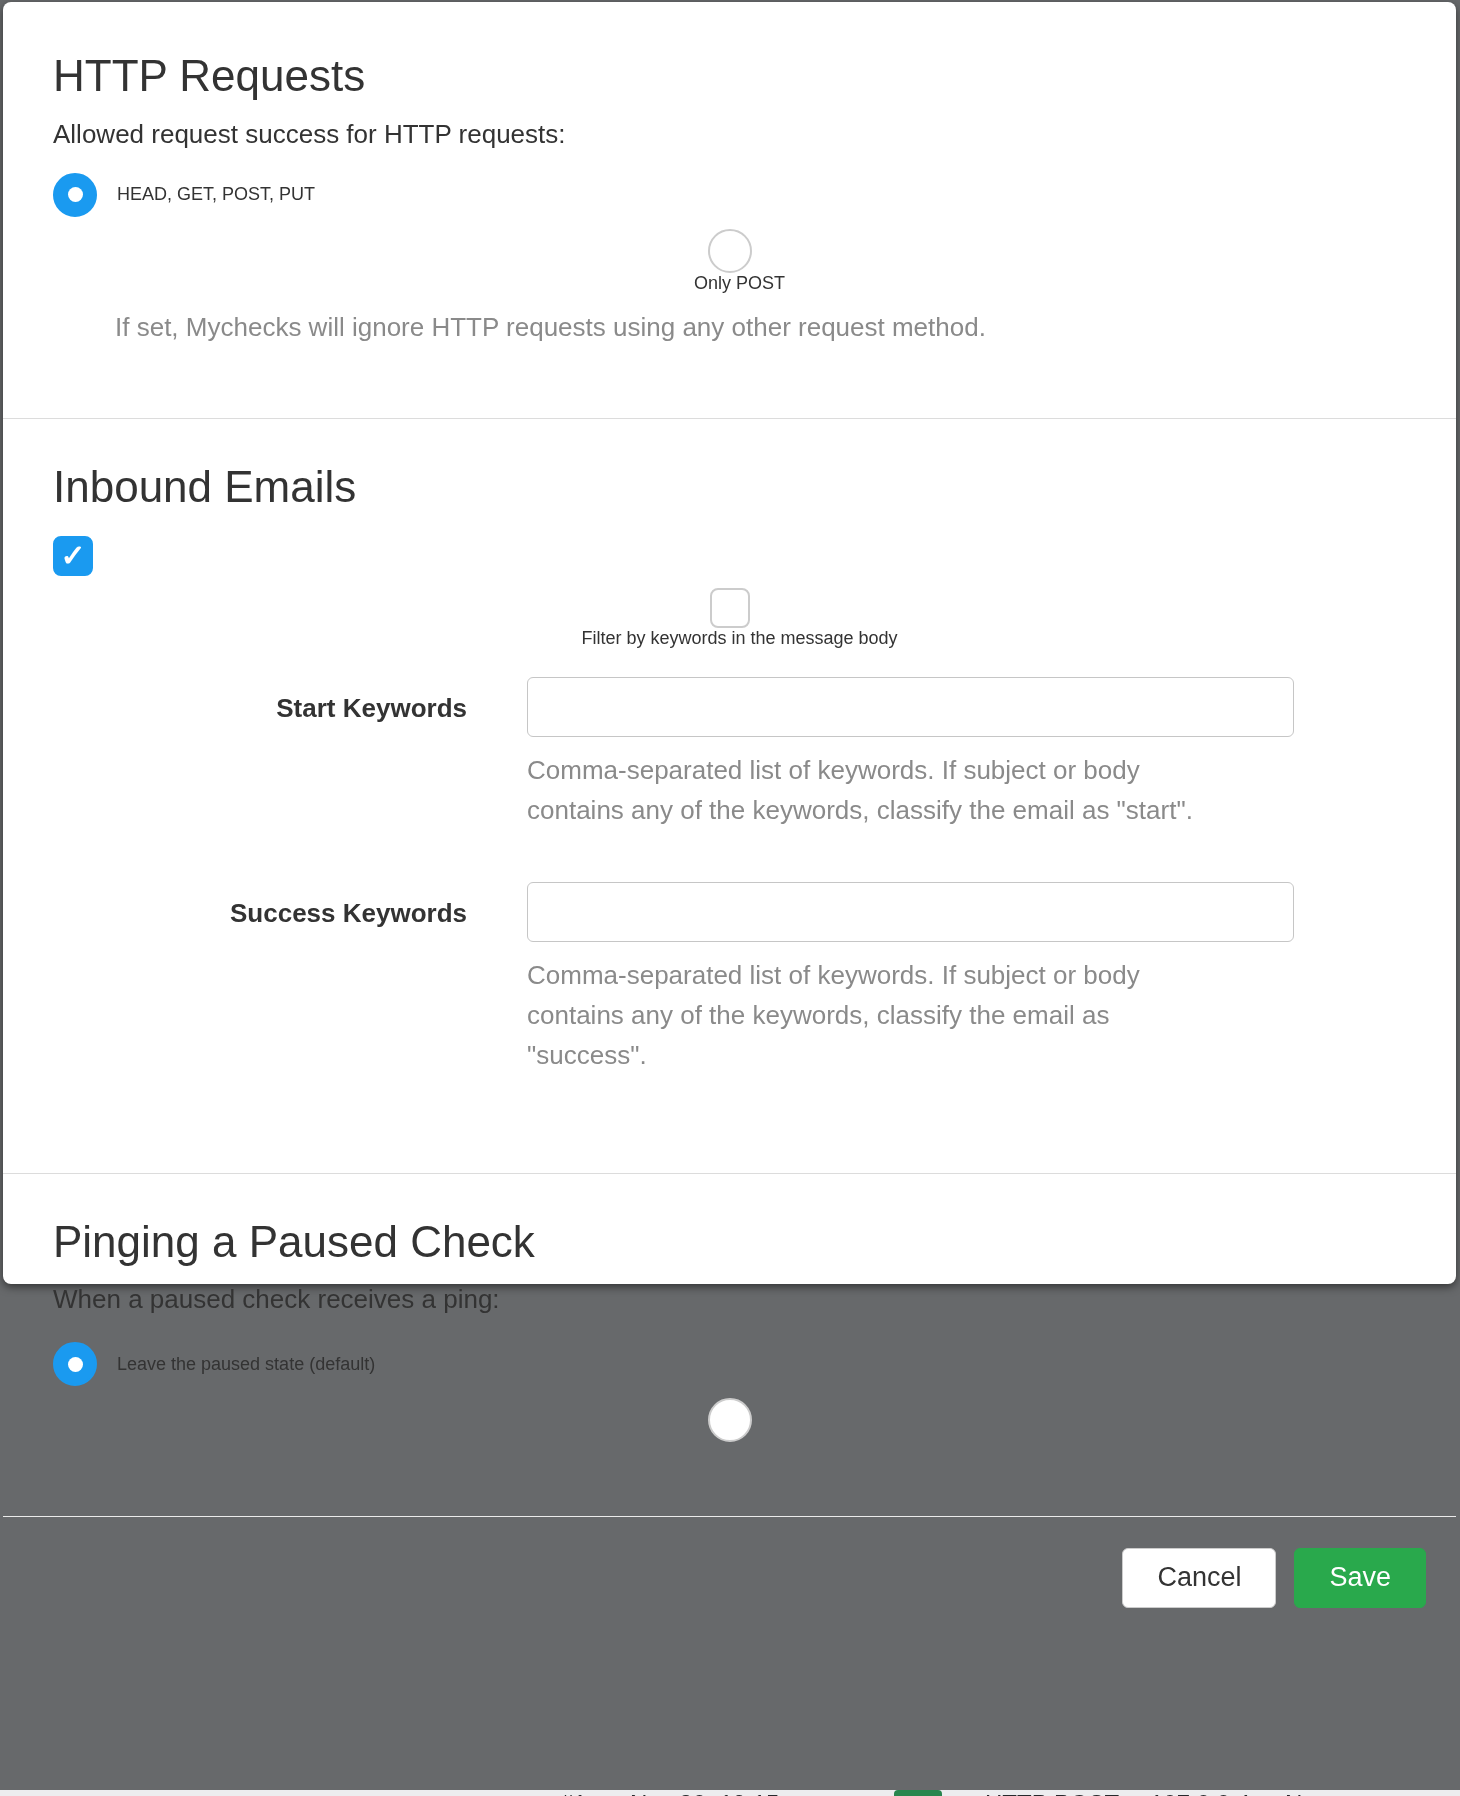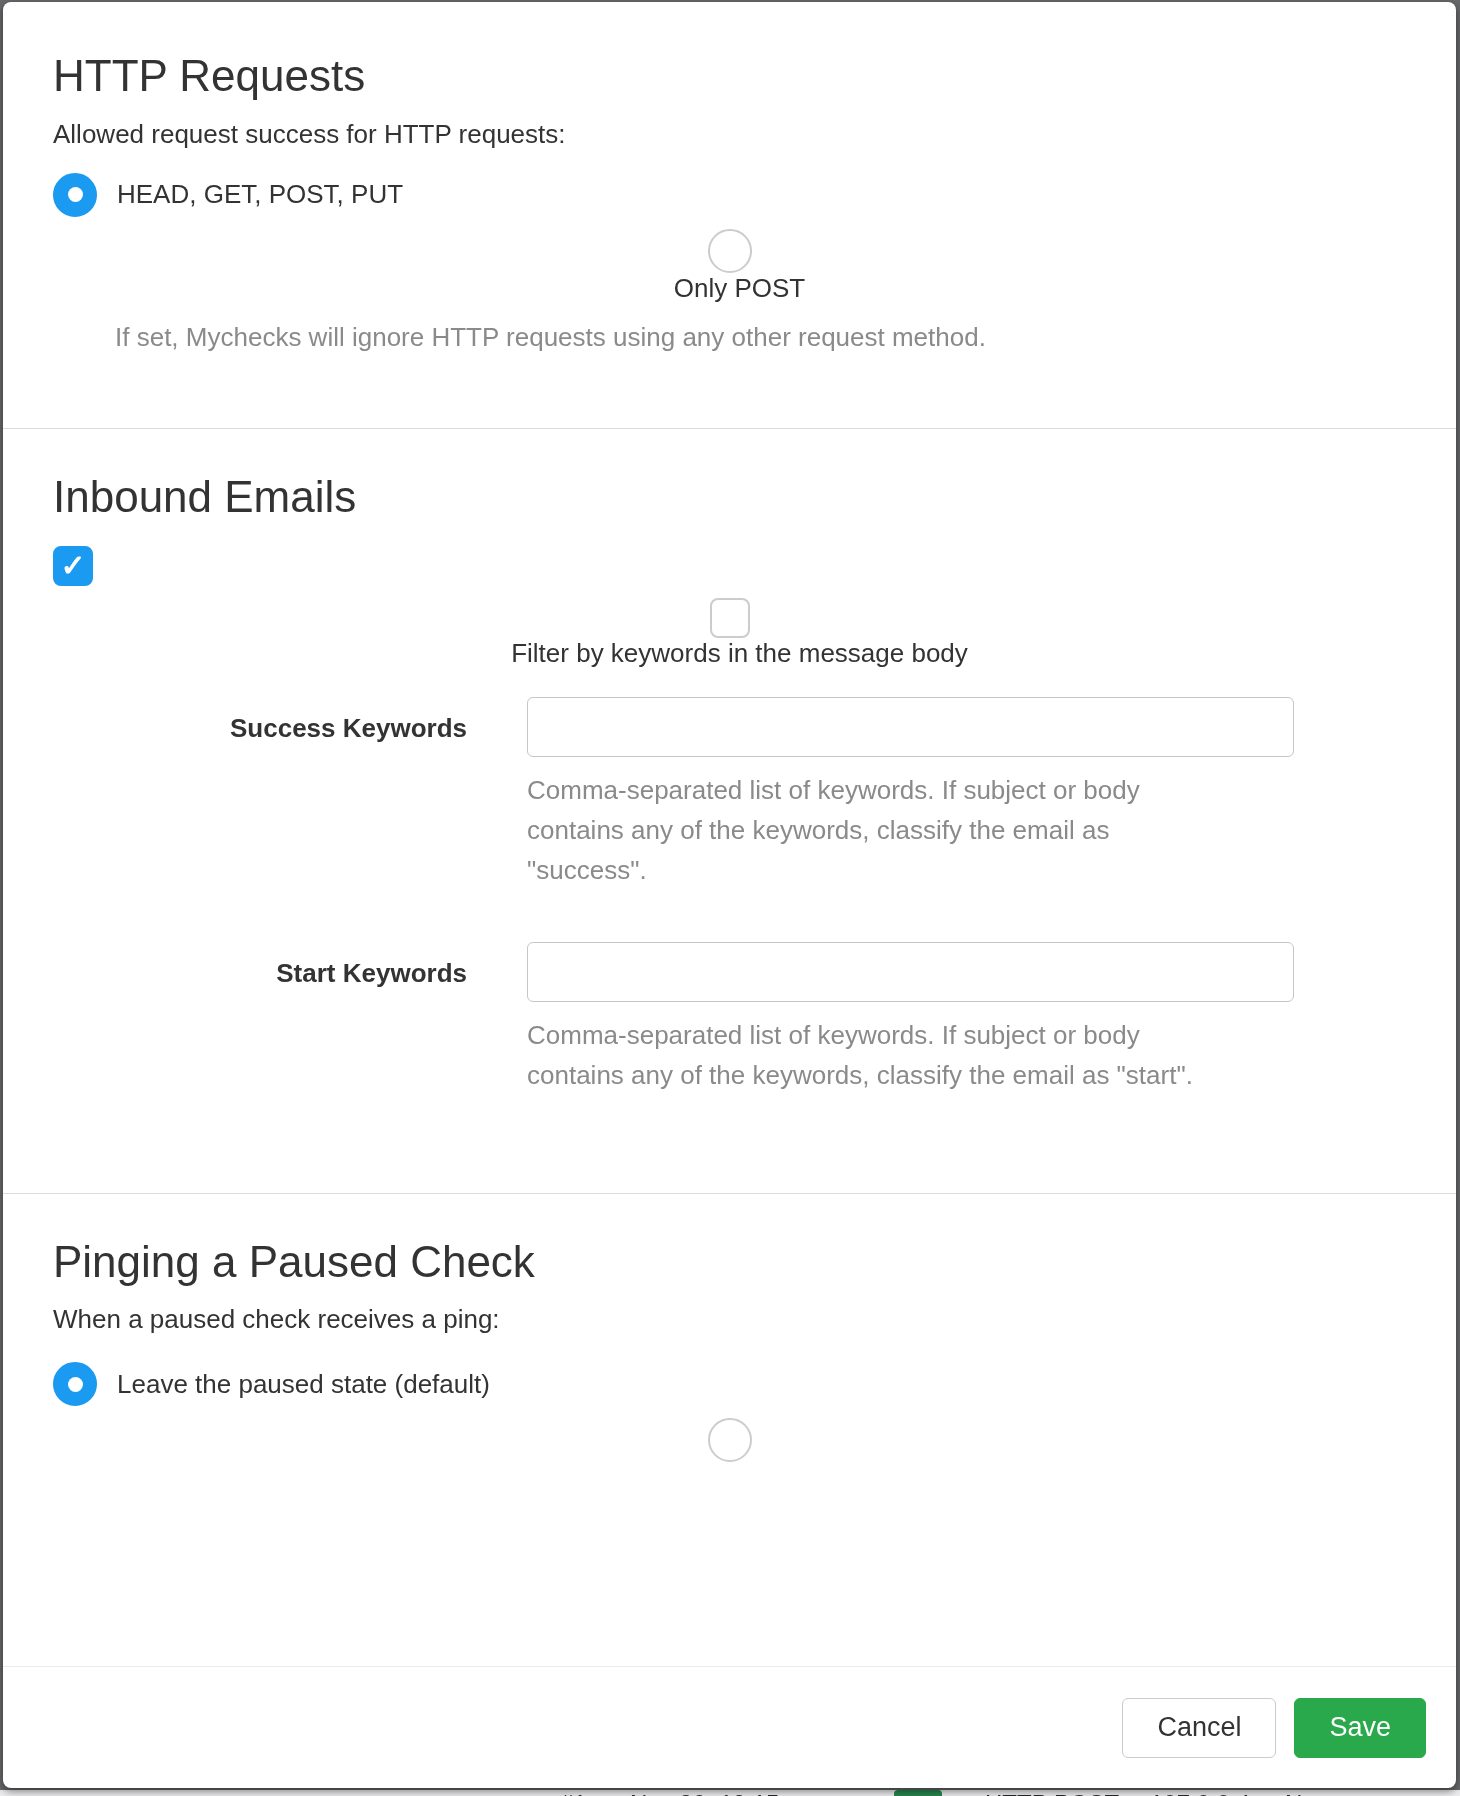--- a/index.html
+++ b/index.html
@@ -20,41 +20,41 @@
   .bg-row .frag {
     position:absolute; top:0; font-size:24px; color:#26292c; white-space:nowrap;
   }
   .bg-badge {
     position:absolute; top:0; width:48px; height:28px; border-radius:4px;
     background:#28864e;
   }
 
   
   .modal {
-    position:absolute; left:3px; top:2px; width:1453px; height:1786px;
+    position:absolute; left:3px; top:2px; width:1453px; height:1282px;
     background:#ffffff; border-radius:8px;
     box-shadow:0 3px 9px rgba(0,0,0,.5);
     display:flex; flex-direction:column;
   }
   .section { padding:42px 50px 0 50px; }
   .section.first { padding-top:48px; padding-bottom:74px; }
   .section.emails { padding-bottom:98px; }
   .section.pinging { padding-bottom:74px; }
   .divider { border-top:1px solid #dcdcdc; }
 
   h2.sec-title {
     font-size:44px; font-weight:400; color:#333; line-height:1.2;
     letter-spacing:0;
   }
   .intro { font-size:26px; color:#333; margin-top:14px; line-height:34px; }
 
   
   .opt-row { display:flex; align-items:center; margin-top:22px; }
   .opt-row + .opt-row { margin-top:12px;flex-direction:column; }
-  .opt-label { font-size:26px; color:#333; margin-left:20px; }
+  .opt-label { font-size:18px; color:#333; margin-left:20px; }
 
   .radio {
     width:44px; height:44px; border-radius:50%; flex:0 0 44px;
     background:#fff; border:2px solid #ccc; position:relative;
   }
   .radio.checked { background:#1a9af0; border-color:#1a9af0; }
   .radio.checked::after {
     content:""; position:absolute; left:50%; top:50%; width:15px; height:15px;
     margin:-7.5px 0 0 -7.5px; border-radius:50%; background:#fff;
   }
@@ -148,32 +148,32 @@
       <span class="checkbox checked">
           <span class="tick">✓</span>
         </span>
     </div>
     <div class="opt-row">
       <span class="checkbox"></span>
       <span class="opt-label">Filter by keywords in the message body</span>
     </div>
 
     <div class="form-row">
+      <div class="form-label">Start Keywords</div>
+      <div class="form-field">
+        <input type="text" value="" style="">
+        <div class="help">Comma-separated list of keywords. If subject or body contains any of the keywords, classify the email as "start".</div>
+      </div>
+    </div>
+
+    <div class="form-row">
       <div class="form-label">Success Keywords</div>
       <div class="form-field">
         <input type="text" value="" style="">
         <div class="help">Comma-separated list of keywords. If subject or body contains any of the keywords, classify the email as "success".</div>
-      </div>
-    </div>
-
-    <div class="form-row">
-      <div class="form-label">Start Keywords</div>
-      <div class="form-field">
-        <input type="text" value="" style="">
-        <div class="help">Comma-separated list of keywords. If subject or body contains any of the keywords, classify the email as "start".</div>
       </div>
     </div>
 
   </div>
 
   <div class="divider"></div>
 
   <div class="section pinging">
     <h2 class="sec-title">Pinging a Paused Check</h2>
     <div class="intro">When a paused check receives a ping:</div>

